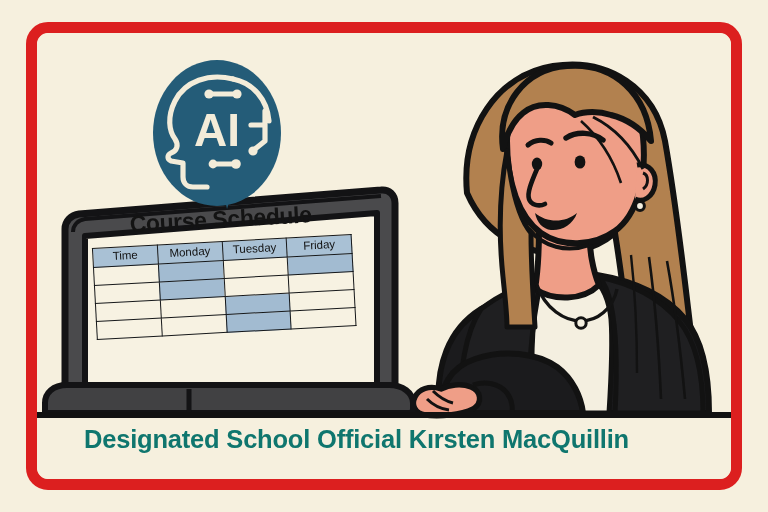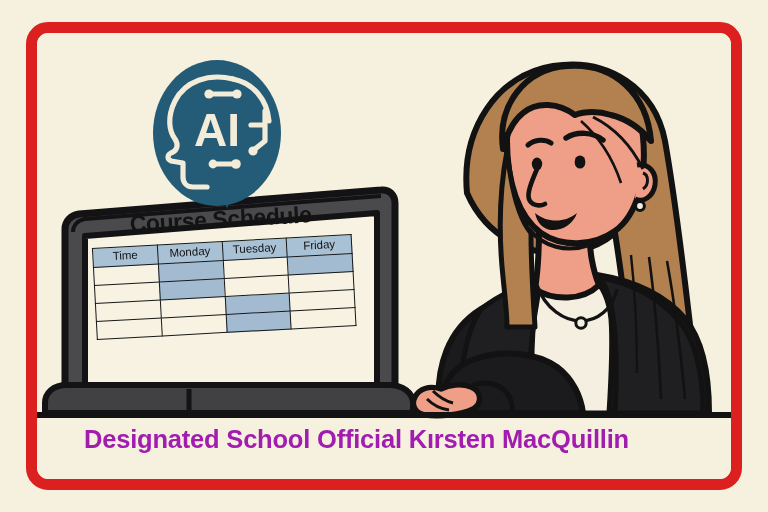--- a/index.html
+++ b/index.html
@@ -48,21 +48,21 @@
   }
   
   #caption {
     position: absolute;
     left: 0px;
     top: 392px;
     width: 639px;
     text-align: center;
     font-size: 25.5px;
     font-weight: bold;
-    color: #a21caf;
+    color: #0f766e;
     letter-spacing: -0.2px;
     white-space: nowrap;
   }
   
   .art {
     position: absolute;
     left: 0;
     top: 0;
     width: 694px;
     height: 446px;

